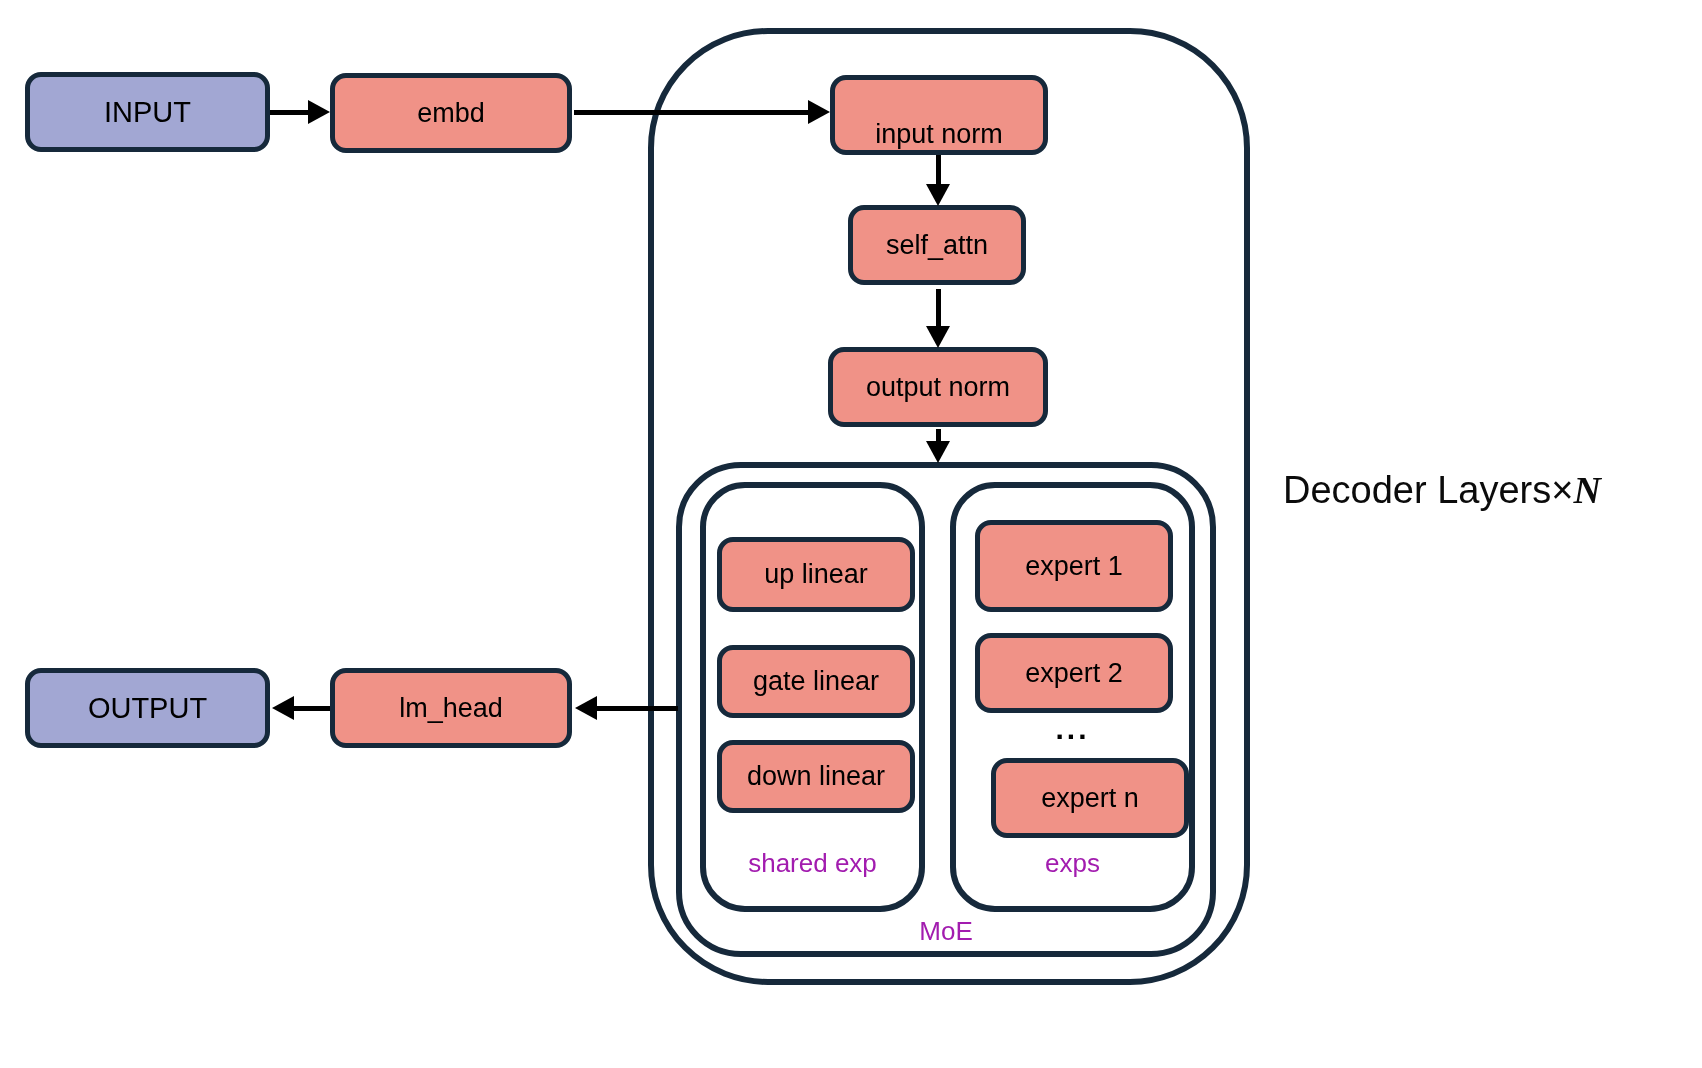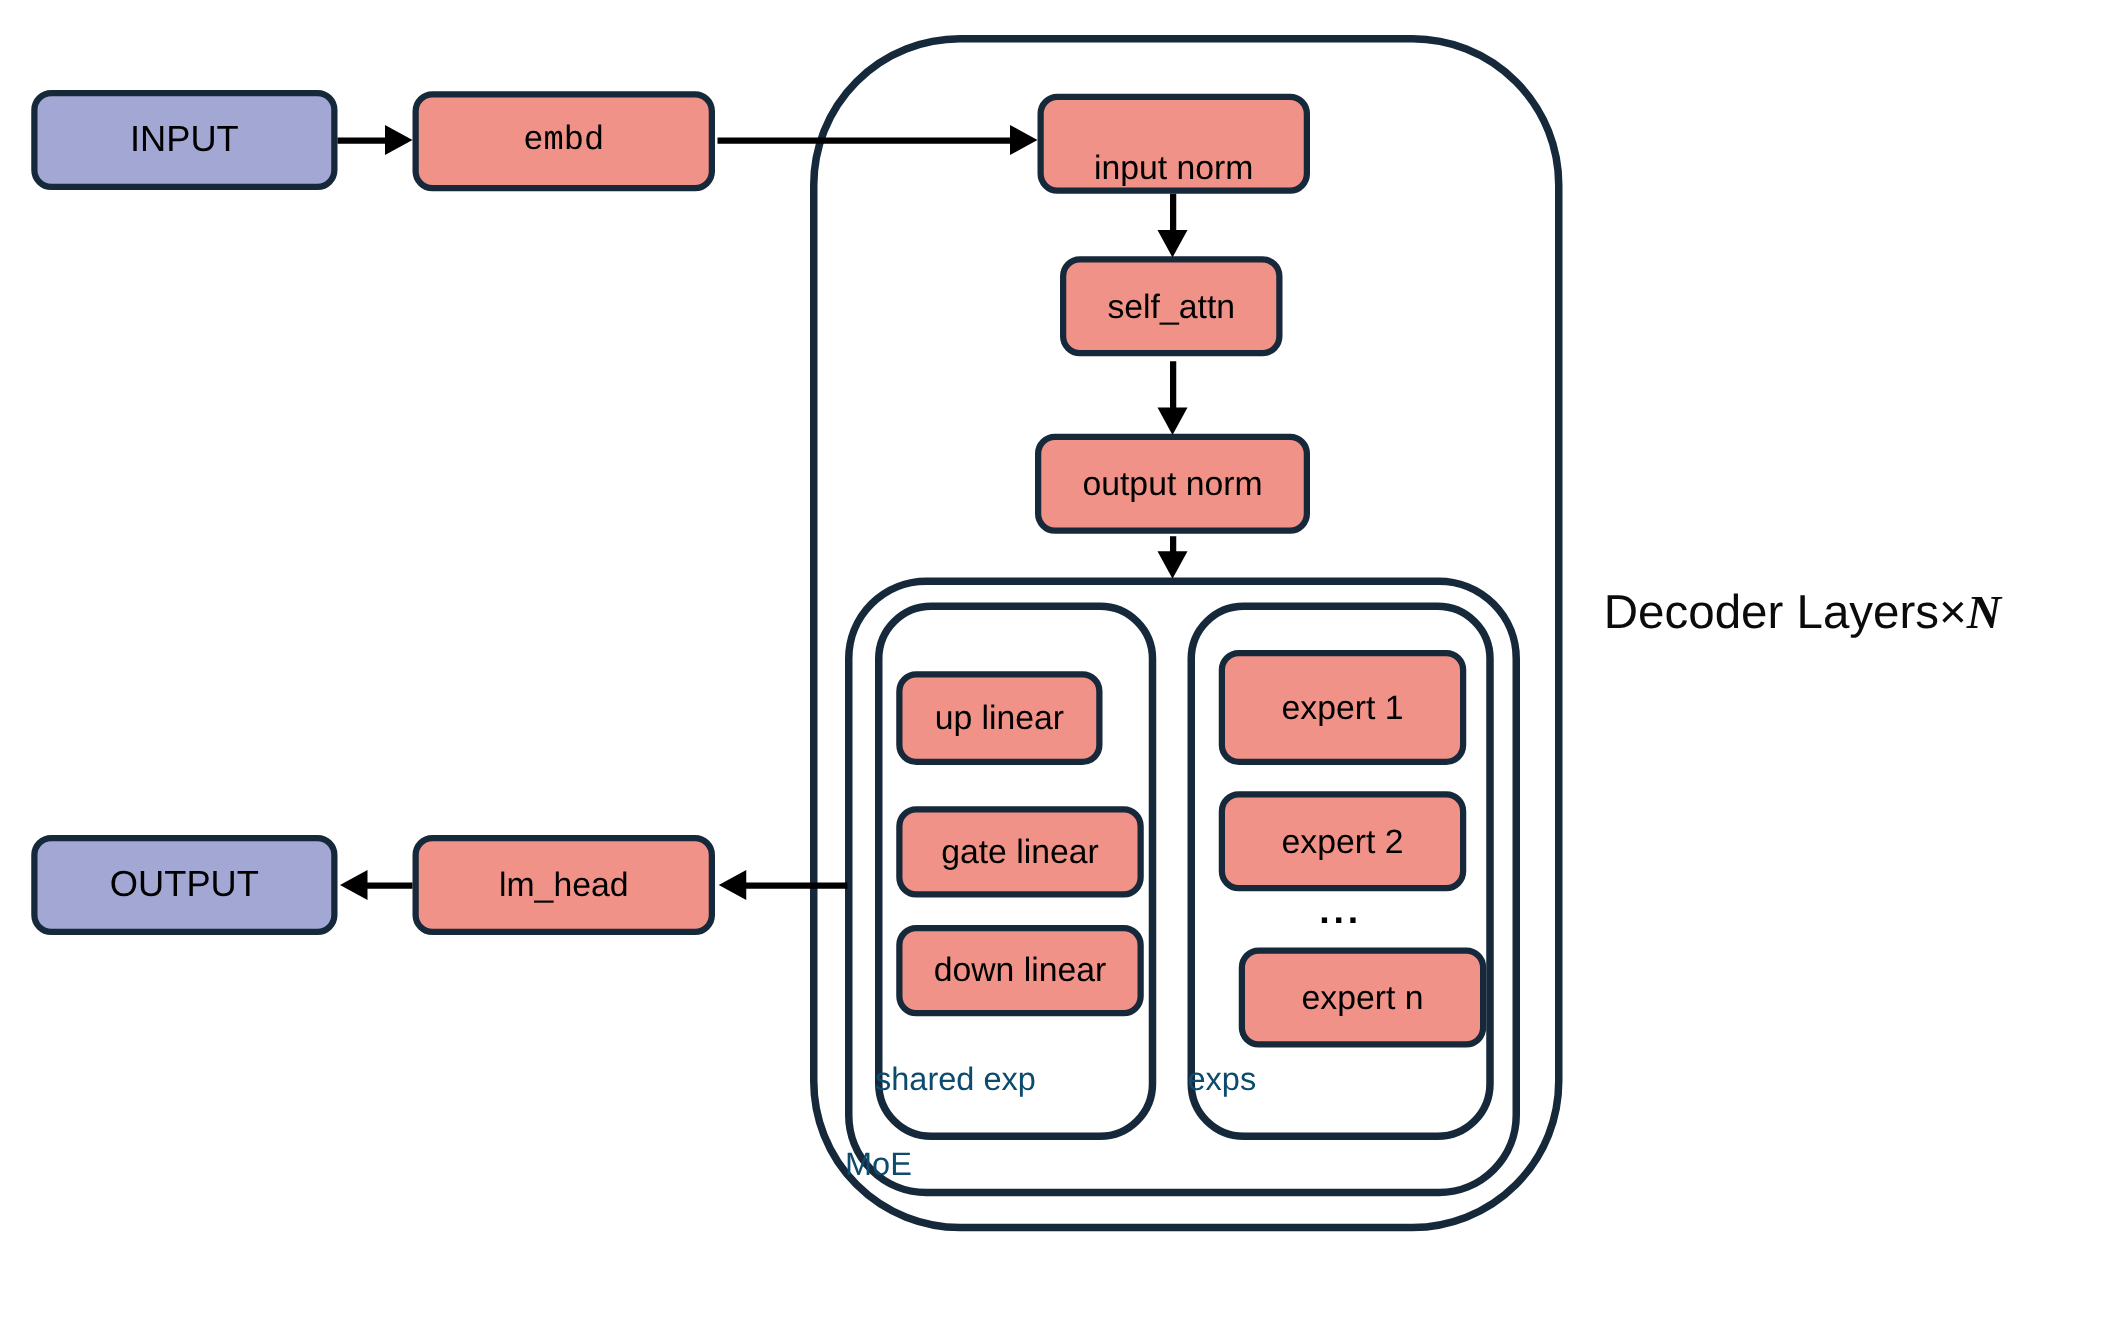--- a/index.html
+++ b/index.html
@@ -13,22 +13,22 @@
     border:5px solid #16293B; border-radius:16px;
     color:#000000; font-size:27px; z-index:4;
   }
   .io  { background:#A2A7D3; font-size:29px; }
   .mod { background:#F09287; }
   .container {
     position:absolute; box-sizing:border-box;
     border:6px solid #16293B; background:transparent; z-index:1;
   }
   .lbl {
-    position:absolute; color:#0c4a6e; font-size:26px;
-    text-align:left; z-index:2;
+    position:absolute; color:#a21caf; font-size:26px;
+    text-align:center; z-index:2;
   }
   .shaft-h { position:absolute; height:5px; background:#000; z-index:5; }
   .shaft-v { position:absolute; width:5px;  background:#000; z-index:5; }
   .ah { position:absolute; width:0; height:0; border-style:solid; border-color:transparent; z-index:5; }
   .ah-r { border-width:12px 0 12px 22px; border-left-color:#000; }
   .ah-l { border-width:12px 22px 12px 0; border-right-color:#000; }
   .ah-d { border-width:22px 12px 0 12px; border-top-color:#000; }
   .decoder-label { position:absolute; left:1283px; top:468px; color:#0b0b0b; font-size:38px; z-index:2; white-space:nowrap; }
   .decoder-label .nvar { font-family:"Liberation Serif", serif; font-style:italic; font-weight:bold; }
   .dots { position:absolute; color:#000; font-size:30px; font-weight:bold; text-align:center; letter-spacing:3px; z-index:2; }
@@ -47,41 +47,41 @@
   <div class="container" style="left:950px; top:482px; width:245px; height:430px; border-radius:45px;"></div>
 
   <div class="box io" style="left:25px; top:72px; width:245px; height:80px;">
       <span>INPUT</span>
     </div>
 
   <div class="box io" style="left:25px; top:668px; width:245px; height:80px;">
       <span>OUTPUT</span>
     </div>
 
-  <div class="box mod" style="left:330px; top:73px; width:242px; height:80px;font-family:Liberation Mono, monospace;">
+  <div class="box mod" style="left:330px; top:73px; width:242px; height:80px;">
       <span>embd</span>
     </div>
 
   <div class="box mod" style="left:330px; top:668px; width:242px; height:80px;">
       <span>lm_head</span>
     </div>
 
   <div class="box mod" style="left:830px; top:75px; width:218px; height:80px;align-items:flex-end;">
       <span>input norm</span>
     </div>
 
   <div class="box mod" style="left:848px; top:205px; width:178px; height:80px;">
       <span>self_attn</span>
     </div>
 
   <div class="box mod" style="left:828px; top:347px; width:220px; height:80px;">
       <span>output norm</span>
     </div>
 
-  <div class="box mod" style="left:717px; top:537px; width:165px; height:75px;">
+  <div class="box mod" style="left:717px; top:537px; width:198px; height:75px;">
       <span>up linear</span>
     </div>
 
   <div class="box mod" style="left:717px; top:645px; width:198px; height:73px;">
       <span>gate linear</span>
     </div>
 
   <div class="box mod" style="left:717px; top:740px; width:198px; height:73px;">
       <span>down linear</span>
     </div>

